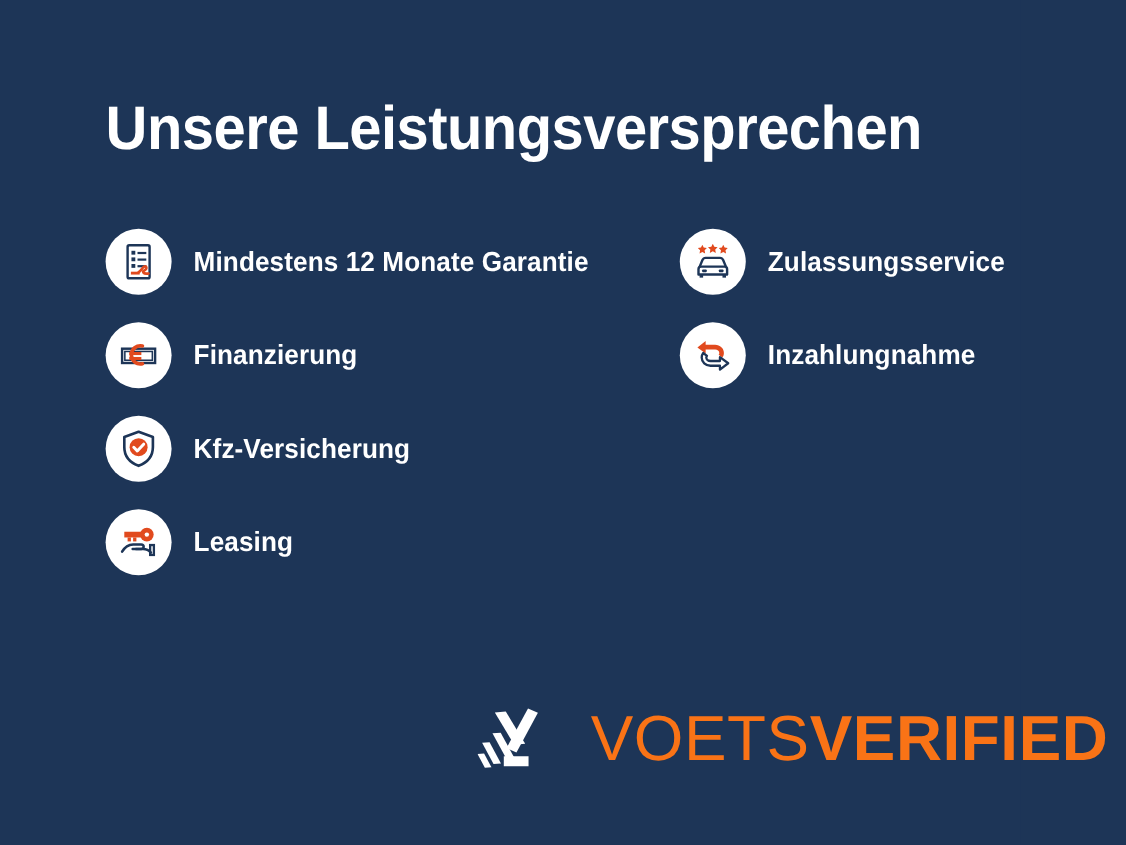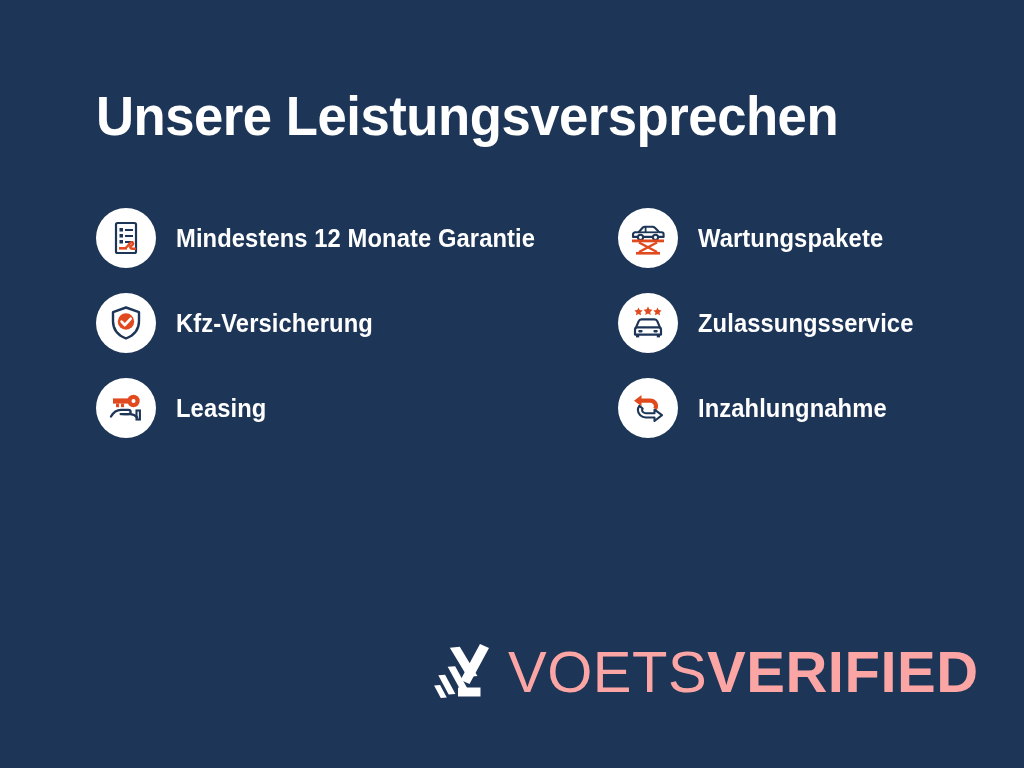--- a/index.html
+++ b/index.html
@@ -82,24 +82,24 @@
   .logo {
     position: absolute;
     left: 434px;
     top: 636px;
     display: flex;
     align-items: center;
     height: 72px;
   }
   .logo-mark { width: 58px; height: 62px; display: block; }
   .logo-text {
-    margin-left: 16px;
+    margin-left: 45px;
     font-size: 58px;
     line-height: 58px;
-    color: #fca5a5;
+    color: #f97316;
     letter-spacing: 0.5px;
     white-space: nowrap;
   }
   .logo-text .thin { font-weight: 300; }
   .logo-text .bold { font-weight: bold; }
 </style>
 </head>
 <body>
 
 <div class="poster">
@@ -119,20 +119,32 @@
           <rect x="12.5" y="21" width="3.5" height="3.5" fill="#1d3557"></rect>
           <rect x="18" y="22" width="8" height="2" fill="#1d3557"></rect>
           <rect x="12" y="28" width="8" height="2.6" fill="#e14a1e"></rect>
           <path d="M19 28.5c2.5-1.2 3.4-4.6 5.2-5.2 1.6-0.5 2.4 1 1.6 2.2-0.9 1.3-2.6 1.4-2.6 2.6 0 1 1.3 1.6 2.6 1.6h2.2" fill="none" stroke="#e14a1e" stroke-width="2.4" stroke-linecap="round"></path>
         </svg>
       </span>
       <span class="feature-label">Mindestens 12 Monate Garantie</span>
     </div>
 
 
+    <div class="feature">
+      <span class="badge">
+        <svg width="38" height="38" viewBox="0 0 38 38">
+          <rect x="4" y="13" width="30" height="13" fill="none" stroke="#1d3557" stroke-width="2.2"></rect>
+          <rect x="6.5" y="15.5" width="25" height="8" fill="none" stroke="#1d3557" stroke-width="1.4"></rect>
+          <path d="M22.5 10.5a8.3 8.3 0 1 0 0 16.2" fill="none" stroke="#e14a1e" stroke-width="3.3" stroke-linecap="round"></path>
+          <rect x="10.5" y="16" width="11" height="2.8" fill="#e14a1e"></rect>
+          <rect x="10.5" y="20.5" width="11" height="2.8" fill="#e14a1e"></rect>
+        </svg>
+      </span>
+      <span class="feature-label">Finanzierung</span>
+    </div>
 
     <div class="feature">
       <span class="badge">
         <svg width="38" height="38" viewBox="0 0 38 38">
           <path d="M19 3.5L32 8.2v9.1c0 8.2-5.3 14.2-13 17.2-7.7-3-13-9-13-17.2V8.2z" fill="none" stroke="#1d3557" stroke-width="2.4" stroke-linejoin="round"></path>
           <circle cx="19" cy="17.5" r="8.2" fill="#e14a1e"></circle>
           <path d="M14.6 17.6l3.2 3.4 5.8-6.2" fill="none" stroke="#ffffff" stroke-width="2.7" stroke-linecap="round" stroke-linejoin="round"></path>
         </svg>
       </span>
       <span class="feature-label">Kfz-Versicherung</span>
@@ -153,38 +165,20 @@
           <rect x="29.5" y="21.5" width="3.4" height="9" fill="none" stroke="#1d3557" stroke-width="2.1"></rect>
         </svg>
       </span>
       <span class="feature-label">Leasing</span>
     </div>
 
   </div>
 
   <div class="col col-right">
 
-    <div class="feature">
-      <span class="badge">
-        <svg width="40" height="40" viewBox="0 0 40 40">
-
-          <path d="M5 16.5c0-1.2 1-2.2 2.2-2.2h3.4l4-4.6c0.6-0.7 1.4-1 2.3-1h7.4c1 0 1.9 0.4 2.6 1.1l4.4 4.5h2.3c1.1 0 2 0.9 2 2v2.6H5z" fill="none" stroke="#1d3557" stroke-width="2.1" stroke-linejoin="round"></path>
-          <line x1="17.6" y1="9" x2="17.6" y2="14.3" stroke="#1d3557" stroke-width="1.8"></line>
-          <line x1="10.6" y1="14.3" x2="30" y2="14.3" stroke="#1d3557" stroke-width="1.8"></line>
-          <circle cx="12.5" cy="19.3" r="2.6" fill="#ffffff" stroke="#1d3557" stroke-width="2"></circle>
-          <circle cx="27.5" cy="19.3" r="2.6" fill="#ffffff" stroke="#1d3557" stroke-width="2"></circle>
-
-          <rect x="4" y="21.5" width="32" height="2.8" fill="#e14a1e"></rect>
-          <line x1="11" y1="24.5" x2="29" y2="34" stroke="#e14a1e" stroke-width="2.4"></line>
-          <line x1="29" y1="24.5" x2="11" y2="34" stroke="#e14a1e" stroke-width="2.4"></line>
-          <rect x="8" y="34" width="24" height="2.6" fill="#e14a1e"></rect>
-        </svg>
-      </span>
-      <span class="feature-label">Wartungspakete</span>
-    </div>
 
 
     <div class="feature">
       <span class="badge">
         <svg width="40" height="40" viewBox="0 0 40 40">
 
           <path d="M10.5 4.5l1.25 2.6 2.85 0.4-2.05 2 0.5 2.85-2.55-1.35-2.55 1.35 0.5-2.85-2.05-2 2.85-0.4z" fill="#e14a1e"></path>
           <path d="M20 3.5l1.35 2.8 3.05 0.45-2.2 2.15 0.52 3.05L20 10.5l-2.72 1.45 0.52-3.05-2.2-2.15 3.05-0.45z" fill="#e14a1e"></path>
           <path d="M29.5 4.5l1.25 2.6 2.85 0.4-2.05 2 0.5 2.85-2.55-1.35-2.55 1.35 0.5-2.85-2.05-2 2.85-0.4z" fill="#e14a1e"></path>
 

